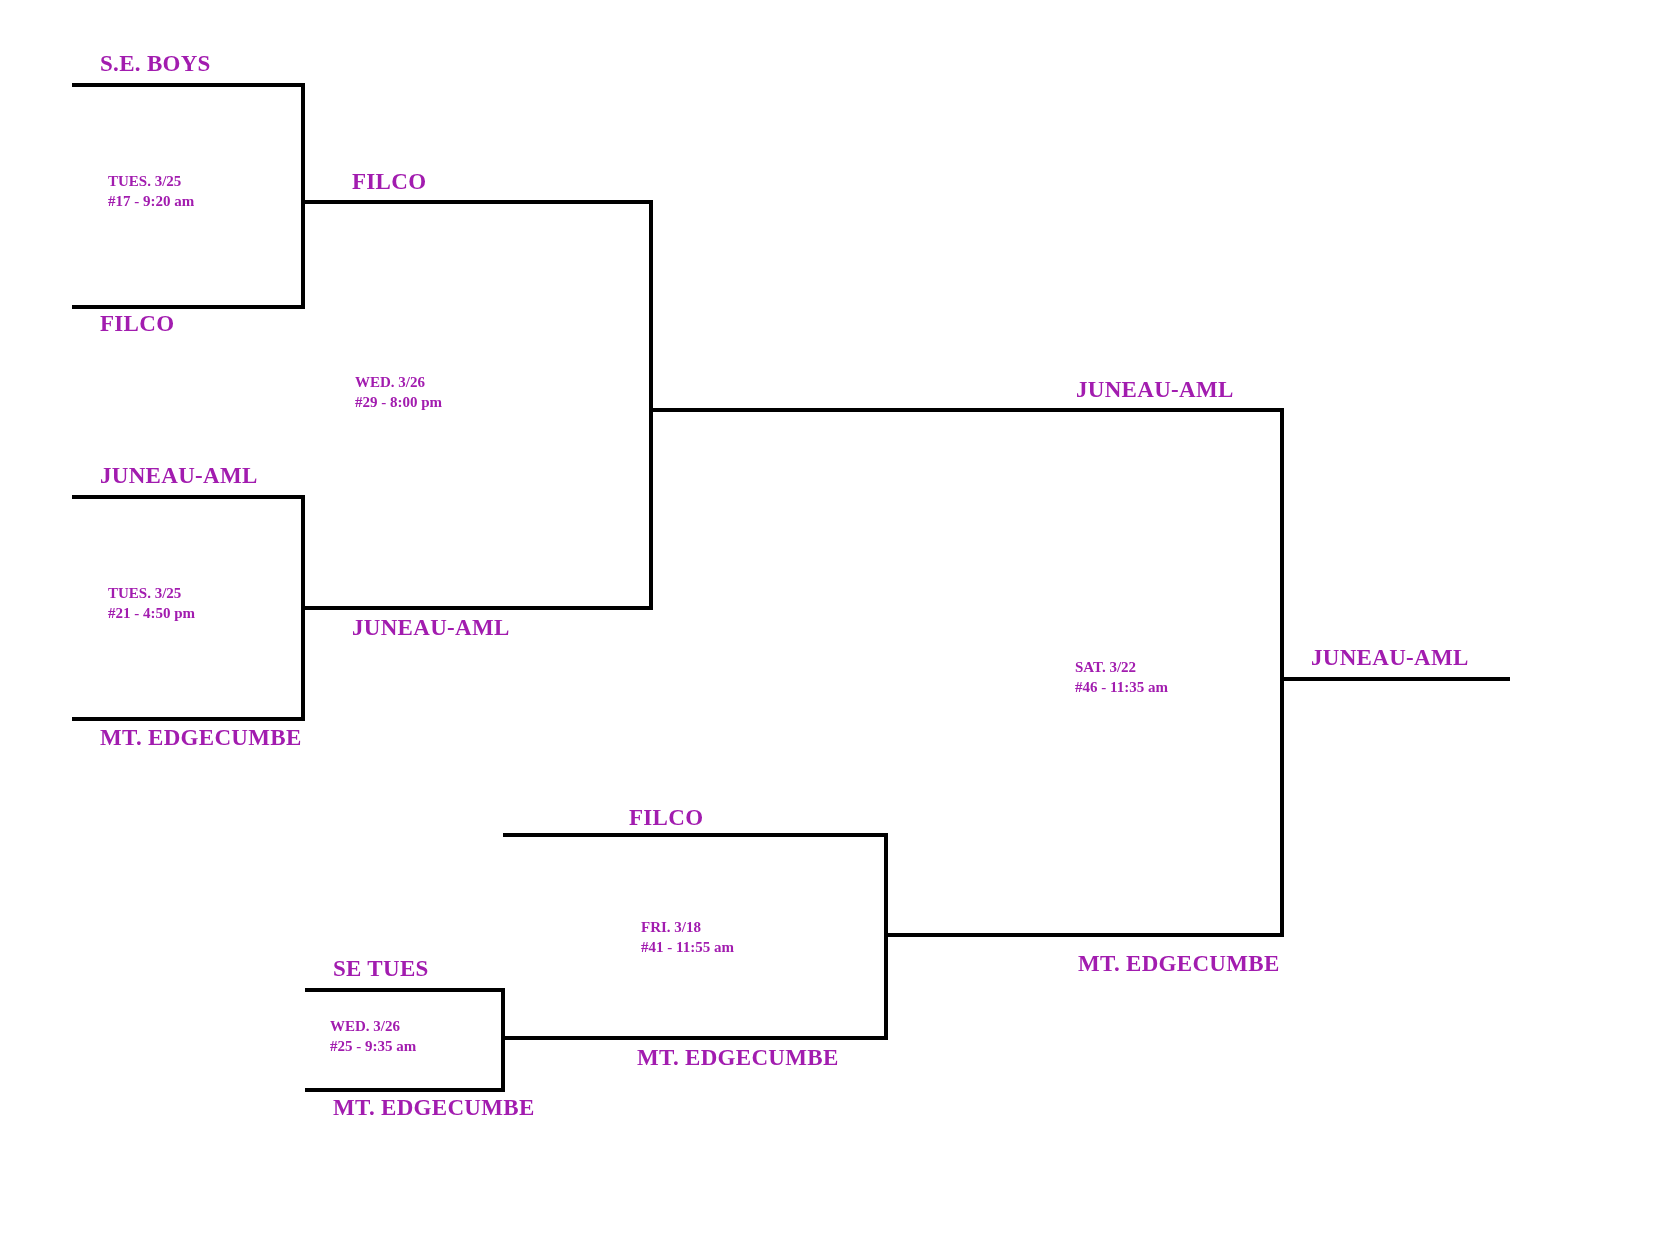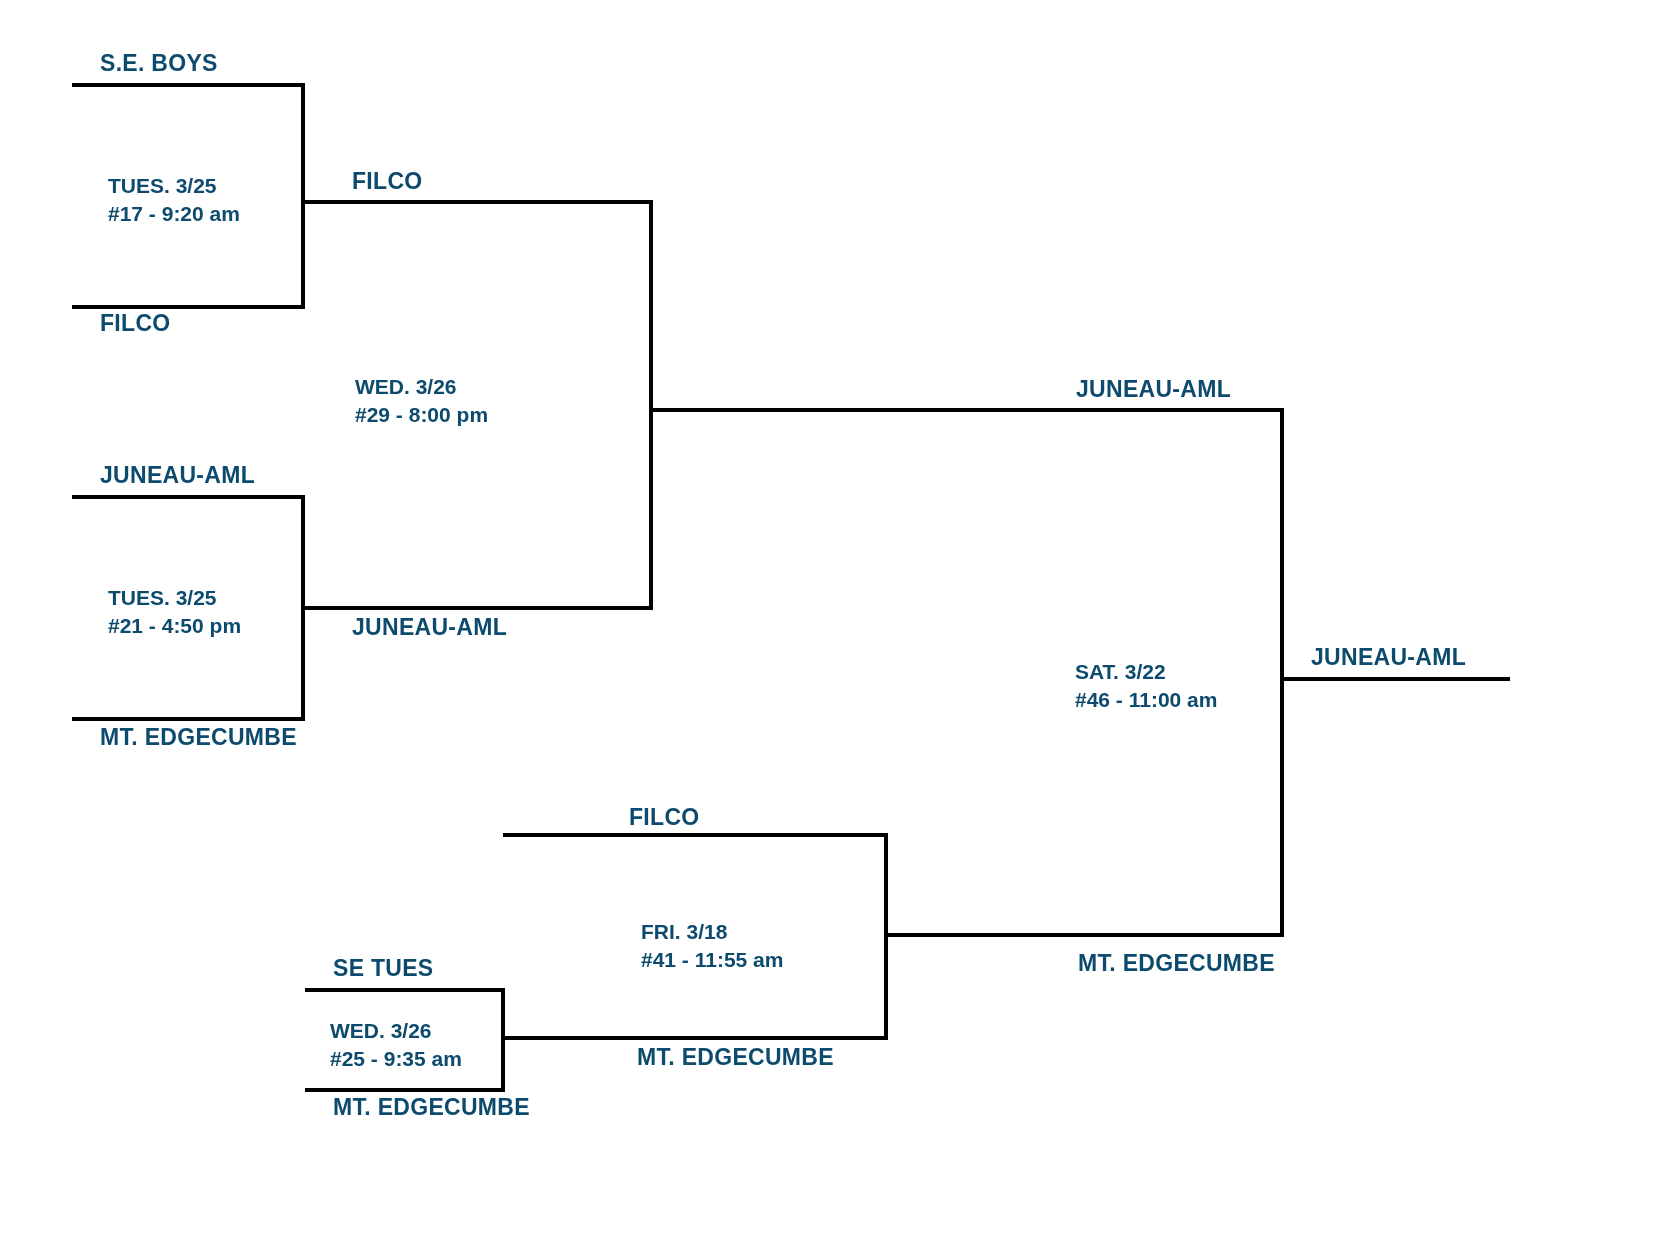--- a/index.html
+++ b/index.html
@@ -5,22 +5,22 @@
   html, body {
     margin: 0;
     padding: 0;
     background: #ffffff;
   }
   #bracket-root {
     position: relative;
     width: 1667px;
     height: 1250px;
     background: #ffffff;
-    font-family: Liberation Sans, sans-serif;
-    color: #0c4a6e;
+    font-family: Liberation Serif, serif;
+    color: #a21caf;
     overflow: hidden;
   }
   .hline {
     position: absolute;
     background: #000000;
     height: 4px;
   }
   .vline {
     position: absolute;
     background: #000000;
@@ -30,21 +30,21 @@
     position: absolute;
     font-weight: bold;
     font-size: 23px;
     letter-spacing: 0.3px;
     white-space: nowrap;
     line-height: 1;
   }
   .game-info {
     position: absolute;
     font-weight: bold;
-    font-size: 21px;
+    font-size: 15px;
     line-height: 1.32;
     white-space: nowrap;
   }
   .game-info .gi-line {
     display: block;
   }
 </style>
 </head>
 <body>
 
@@ -100,19 +100,19 @@
     <span class="gi-line">#41 - 11:55 am</span>
   </div>
 
   <div class="team-label" style="left:1076px; top:378px;">JUNEAU-AML</div>
   <div class="hline" style="left:651px; top:408px; width:633px;"></div>
   <div class="vline" style="left:1280px; top:408px; height:529px;"></div>
   <div class="hline" style="left:886px; top:933px; width:398px;"></div>
   <div class="team-label" style="left:1078px; top:952px;">MT. EDGECUMBE</div>
   <div class="game-info" style="left:1075px; top:658px;">
     <span class="gi-line">SAT. 3/22</span>
-    <span class="gi-line">#46 - 11:00 am</span>
+    <span class="gi-line">#46 - 11:35 am</span>
   </div>
 
   <div class="team-label" style="left:1311px; top:646px;">JUNEAU-AML</div>
   <div class="hline" style="left:1282px; top:677px; width:228px;"></div>
 
 </div>
 
 </body></html>

